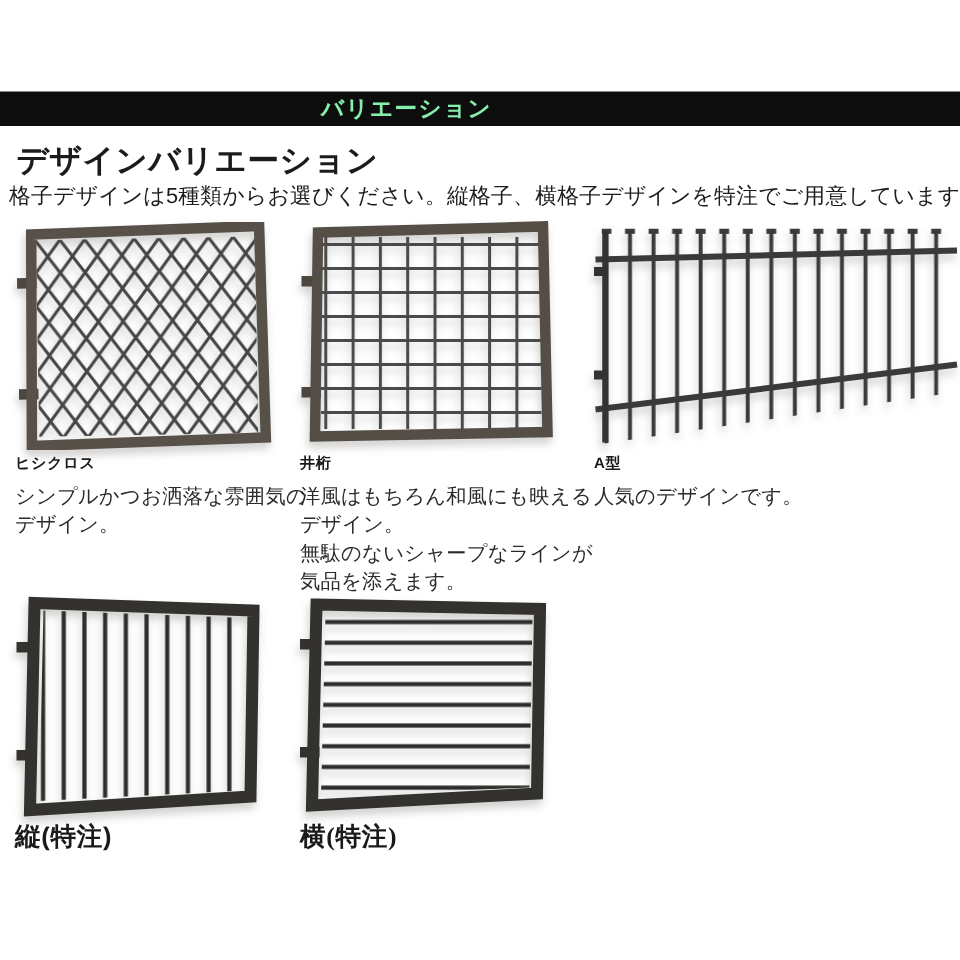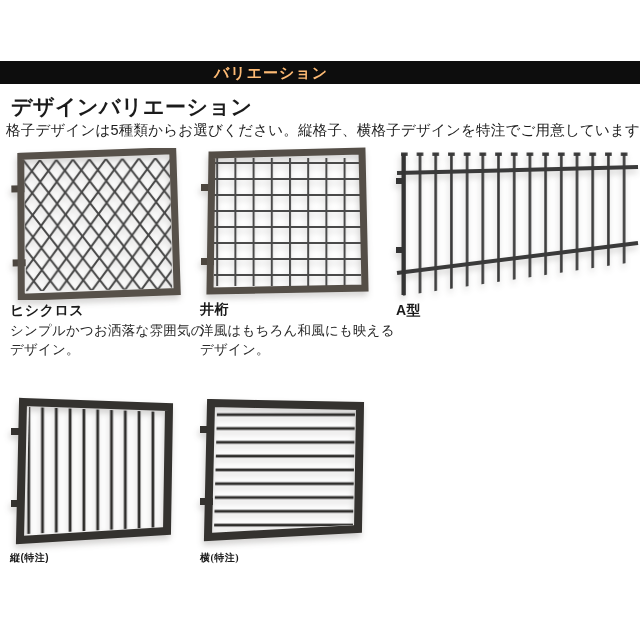--- a/index.html
+++ b/index.html
@@ -8,21 +8,21 @@
     font-family:"Liberation Sans","DejaVu Sans",sans-serif;
     -webkit-font-smoothing:antialiased;
   }
   
   .banner{
     position:absolute;left:0;top:61px;width:640px;height:23px;
     background:#0d0d0d;
   }
   .banner .banner-label{
     position:absolute;left:0;top:0;width:542px;height:23px;
-    text-align:center;color:#fdba74;font-weight:bold;font-size:15px;line-height:23px;
+    text-align:center;color:#86efac;font-weight:bold;font-size:15px;line-height:23px;
     letter-spacing:1px;
   }
   
   .page-title{
     position:absolute;left:7px;top:89px;margin:4px;
     font-size:21px;font-weight:bold;color:#1b1b1b;letter-spacing:0.5px;
   }
   .page-subtitle{
     position:absolute;left:6px;top:121px;margin:0;
     font-size:14.5px;color:#1c1c1c;letter-spacing:0.2px;white-space:nowrap;
@@ -31,25 +31,25 @@
   .grille{position:absolute;margin:0;padding:0;}
   .grille svg{display:block;width:100%;height:100%;
     filter:drop-shadow(-1px 4px 3px rgba(40,35,30,0.22));}
   .fig1{left:8px;  top:148px;width:176px;height:152px;}
   .fig2{left:198px;top:146px;width:178px;height:152px;}
   .fig3{left:396px;top:148px;width:244px;height:152px;}
   .fig4{left:8px;  top:394px;width:176px;height:154px;}
   .fig5{left:198px;top:394px;width:178px;height:154px;}
   
   .cap{
-    position:absolute;font-weight:bold;color:#1a1a1a;font-size:14px;line-height:16px;
+    position:absolute;font-weight:bold;color:#1a1a1a;font-size:10px;line-height:16px;
     letter-spacing:0.5px;
   }
   .cap.row1{top:302px;}
-  .cap.row2{top:550px;font-size:10px;}
+  .cap.row2{top:550px;font-size:17px;}
   .desc{
     position:absolute;top:321px;font-size:13.5px;line-height:19px;color:#2a2a2a;
     letter-spacing:0.2px;
   }
   .c1{left:10px;} .c2{left:200px;font-family:Liberation Serif, serif;} .c3{left:396px;}
 </style>
 </head>
 <body>
 
 <div class="banner">
@@ -140,20 +140,23 @@
 <div class="cap row1 c1">ヒシクロス</div>
 <div class="desc c1">
   <div>シンプルかつお洒落な雰囲気の</div>
   <div>デザイン。</div>
 </div>
 
 <div class="cap row1 c2">井桁</div>
 <div class="desc c2">
   <div>洋風はもちろん和風にも映える</div>
   <div>デザイン。</div>
+  <div>無駄のないシャープなラインが</div>
+  <div>気品を添えます。</div>
 </div>
 
 <div class="cap row1 c3">A型</div>
 <div class="desc c3">
+  <div>人気のデザインです。</div>
 </div>
 
 <div class="cap row2 c1">縦(特注)</div>
 <div class="cap row2 c2">横(特注)</div>
 
 </body></html>

